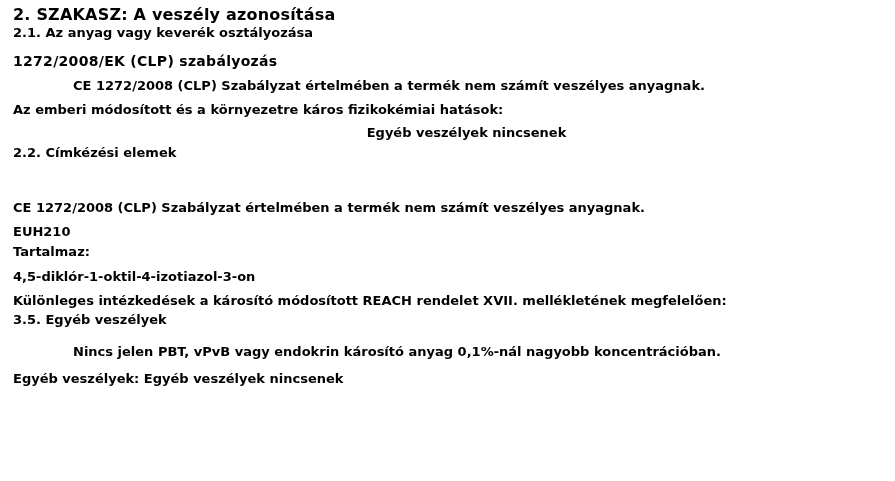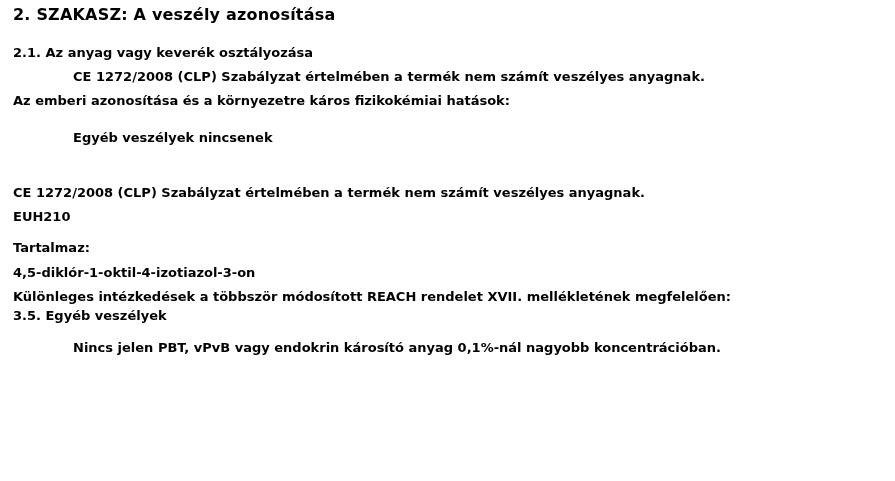--- a/index.html
+++ b/index.html
@@ -17,62 +17,65 @@
     padding: 5px 10px 0 13px;
     background: #ffffff;
   }
   .h1 { font-size: 16px; font-weight: bold; line-height: 20px; letter-spacing: 0.2px; }
   .h2 { font-size: 13px; font-weight: bold; line-height: 15px; }
   .h3 { font-size: 14px; font-weight: bold; line-height: 16px; letter-spacing: 0.3px; }
   .body { font-size: 13px; font-weight: bold; line-height: 15px; }
   .indent { padding-left: 60px; }
   .euh-row { display: flex; }
   .euh-code { display: inline-block; width: 121px; flex: 0 0 121px; }
-  .mt2  { margin-top: 20px; }
+  .mt2  { margin-top: 0; }
   .mt4  { margin-top: 4px; }
   .mt5  { margin-top: 5px; }
-  .mt6  { margin-top: 22px; }
+  .mt6  { margin-top: 8px; text-align: center; }
   .mt8  { margin-top: 8px; }
   .mt9  { margin-top: 9px; }
   .mt10 { margin-top: 10px; }
   .mt12 { margin-top: 12px; }
   .mt13 { margin-top: 13px; }
-  .mt16 { margin-top: 16px; }
+  .mt16 { margin-top: 5px; }
   .mt17 { margin-top: 17px; }
   .mt40 { margin-top: 40px; }
 </style>
 </head>
 <body>
 
 <div class="page">
 
   <div class="h1">2. SZAKASZ: A veszély azonosítása</div>
 
   <div class="h2 mt2">2.1. Az anyag vagy keverék osztályozása</div>
 
+  <div class="h3 mt13">1272/2008/EK (CLP) szabályozás</div>
 
   <div class="body indent mt9">CE 1272/2008 (CLP) Szabályzat értelmében a termék nem számít veszélyes anyagnak.</div>
 
-  <div class="body mt9">Az emberi azonosítása és a környezetre káros fizikokémiai hatások:</div>
+  <div class="body mt9">Az emberi módosított és a környezetre káros fizikokémiai hatások:</div>
 
   <div class="body indent mt6">Egyéb veszélyek nincsenek</div>
 
+  <div class="h2 mt5">2.2. Címkézési elemek</div>
 
   <div class="body mt40">CE 1272/2008 (CLP) Szabályzat értelmében a termék nem számít veszélyes anyagnak.</div>
 
 
   <div class="body euh-row mt9">
     <span class="euh-code">EUH210</span>
   </div>
 
   <div class="h2 mt16">Tartalmaz:</div>
 
   <div class="body mt10">4,5-diklór-1-oktil-4-izotiazol-3-on</div>
 
-  <div class="h2 mt9">Különleges intézkedések a többször módosított REACH rendelet XVII. mellékletének megfelelően:</div>
+  <div class="h2 mt9">Különleges intézkedések a károsító módosított REACH rendelet XVII. mellékletének megfelelően:</div>
 
 
   <div class="h2 mt4">3.5. Egyéb veszélyek</div>
 
   <div class="body indent mt17">Nincs jelen PBT, vPvB vagy endokrin károsító anyag 0,1%-nál nagyobb koncentrációban.</div>
 
+  <div class="body mt12">Egyéb veszélyek: Egyéb veszélyek nincsenek</div>
 
 </div>
 
 </body></html>

